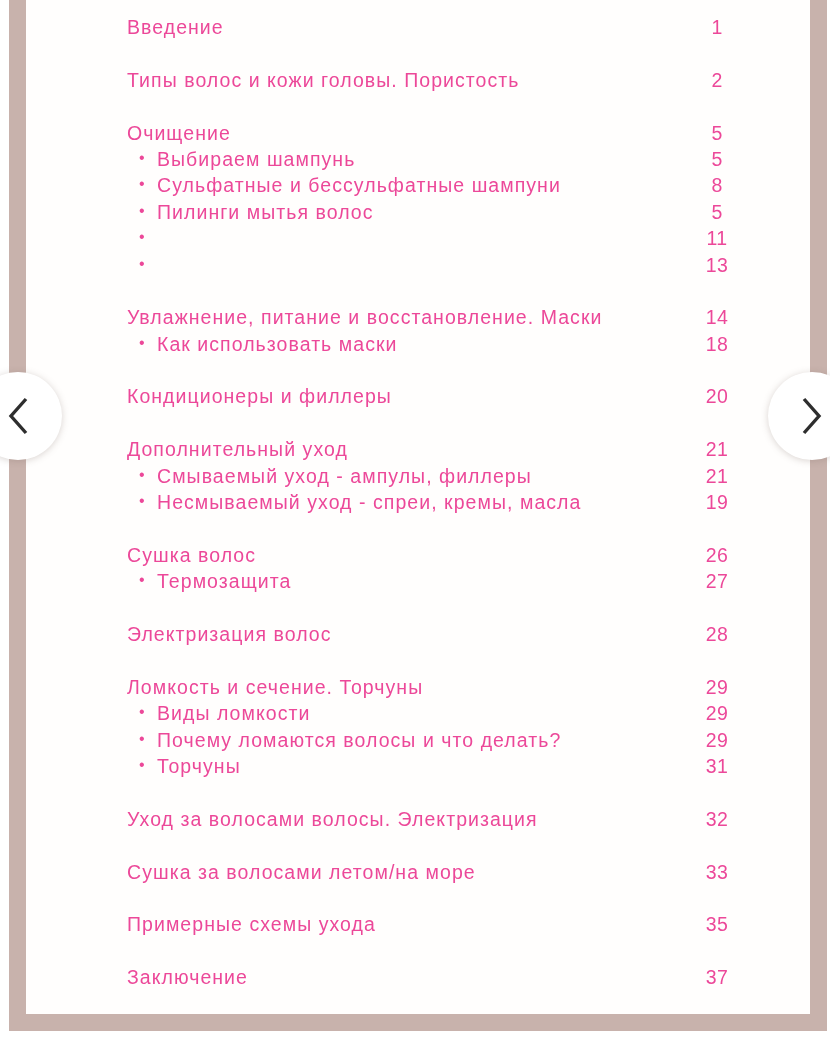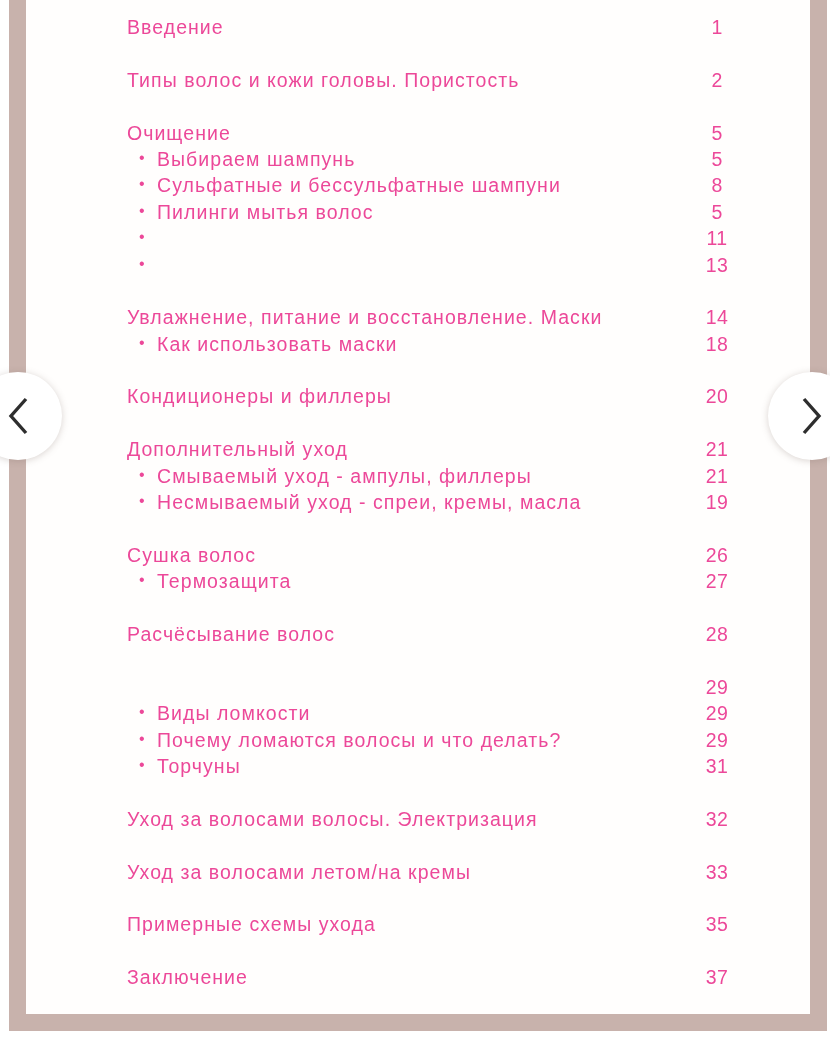--- a/index.html
+++ b/index.html
@@ -93,33 +93,33 @@
     <div class="toc-group">
       <div class="toc-row"><span class="label">Дополнительный уход</span><span class="pagenum">21</span></div>
       <div class="toc-row sub"><span class="bullet">•</span><span class="label">Смываемый уход - ампулы, филлеры</span><span class="pagenum">21</span></div>
       <div class="toc-row sub"><span class="bullet">•</span><span class="label">Несмываемый уход - спреи, кремы, масла</span><span class="pagenum">19</span></div>
     </div>
     <div class="toc-group">
       <div class="toc-row"><span class="label">Сушка волос</span><span class="pagenum">26</span></div>
       <div class="toc-row sub"><span class="bullet">•</span><span class="label">Термозащита</span><span class="pagenum">27</span></div>
     </div>
     <div class="toc-group">
-      <div class="toc-row"><span class="label">Расчёсывание волос</span><span class="pagenum">28</span></div>
+      <div class="toc-row"><span class="label">Электризация волос</span><span class="pagenum">28</span></div>
     </div>
     <div class="toc-group">
-      <div class="toc-row"><span class="pagenum">29</span></div>
+      <div class="toc-row"><span class="label">Ломкость и сечение. Торчуны</span><span class="pagenum">29</span></div>
       <div class="toc-row sub"><span class="bullet">•</span><span class="label">Виды ломкости</span><span class="pagenum">29</span></div>
       <div class="toc-row sub"><span class="bullet">•</span><span class="label">Почему ломаются волосы и что делать?</span><span class="pagenum">29</span></div>
       <div class="toc-row sub"><span class="bullet">•</span><span class="label">Торчуны</span><span class="pagenum">31</span></div>
     </div>
     <div class="toc-group">
       <div class="toc-row"><span class="label">Уход за волосами волосы. Электризация</span><span class="pagenum">32</span></div>
     </div>
     <div class="toc-group">
-      <div class="toc-row"><span class="label">Уход за волосами летом/на кремы</span><span class="pagenum">33</span></div>
+      <div class="toc-row"><span class="label">Сушка за волосами летом/на море</span><span class="pagenum">33</span></div>
     </div>
     <div class="toc-group">
       <div class="toc-row"><span class="label">Примерные схемы ухода</span><span class="pagenum">35</span></div>
     </div>
     <div class="toc-group">
       <div class="toc-row"><span class="label">Заключение</span><span class="pagenum">37</span></div>
     </div>
   </div>
 
 <button class="nav left">

